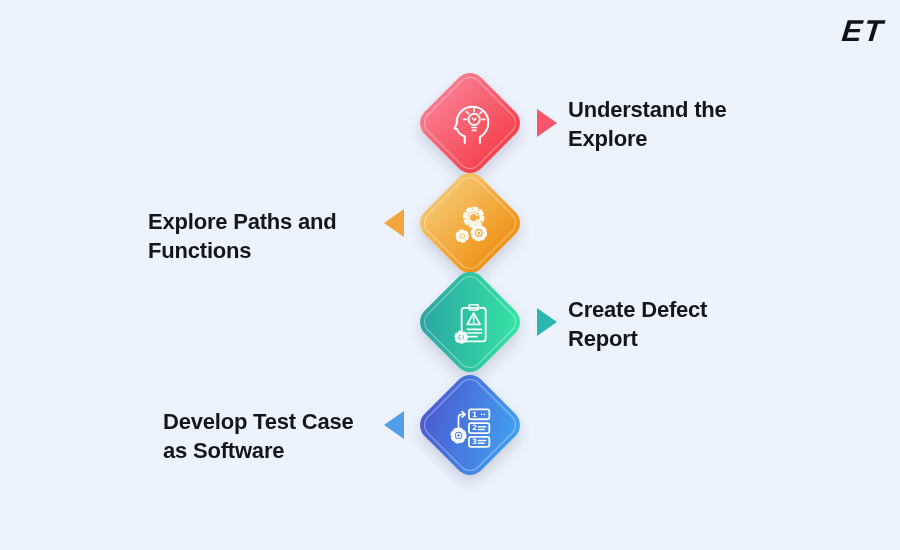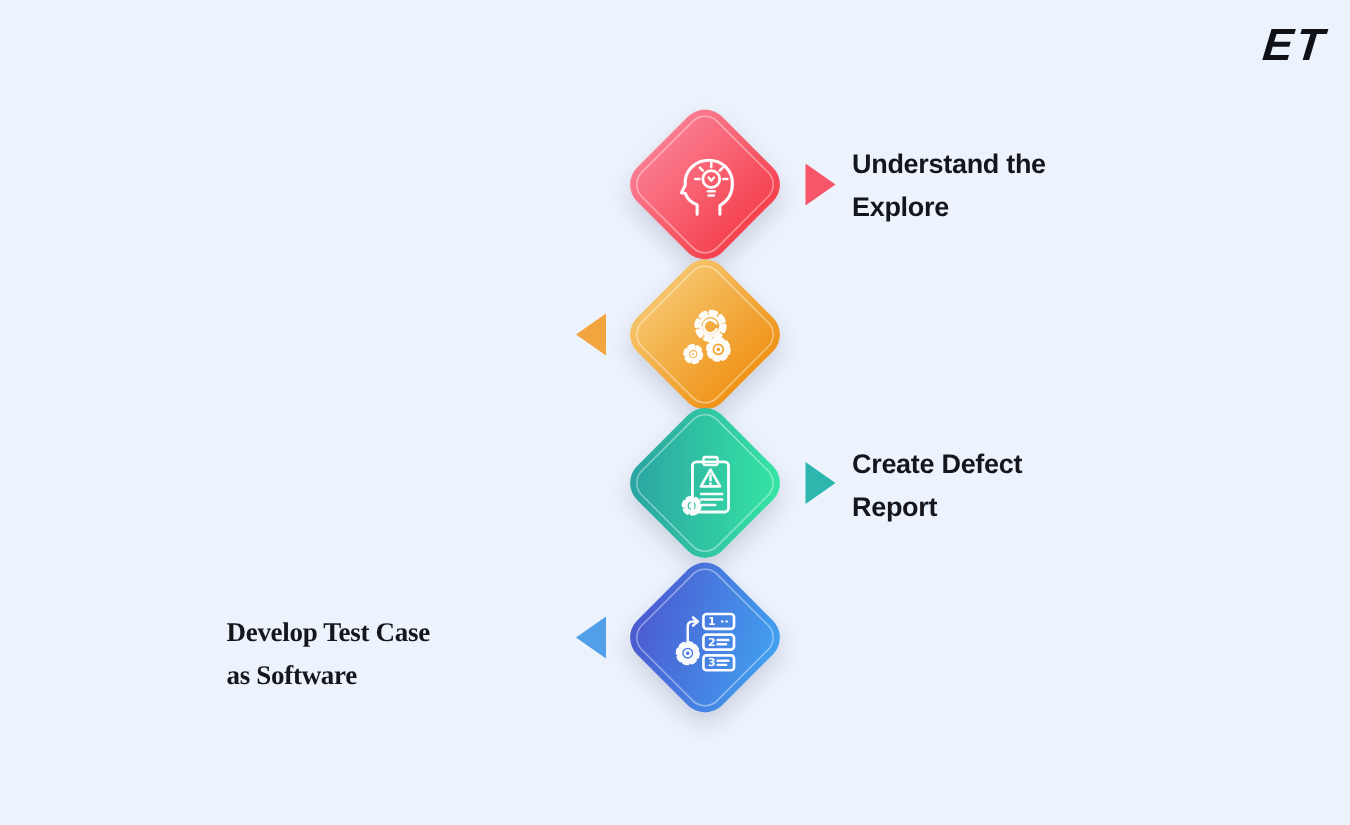--- a/index.html
+++ b/index.html
@@ -44,27 +44,27 @@
   .arrow-right{border-top:14px solid transparent;border-bottom:14px solid transparent;border-left:20px solid #000;}
   .arrow-left{border-top:14px solid transparent;border-bottom:14px solid transparent;border-right:20px solid #000;}
   .a1{left:537px;top:109px;border-left-color:#F7566A;}
   .a2{left:384px;top:209px;border-right-color:#F2A43E;}
   .a3{left:537px;top:308px;border-left-color:#2CB6AE;}
   .a4{left:384px;top:411px;border-right-color:#519EE9;}
 
   
   .label{
     position:absolute;color:#15161B;
-    font-size:18px;line-height:29px;font-weight:bold;
+    font-size:22px;line-height:29px;font-weight:bold;
     letter-spacing:-0.2px;white-space:nowrap;
   }
   .label-1{left:568px;top:95px;}
   .label-2{left:148px;top:207px;}
   .label-3{left:568px;top:295px;}
-  .label-4{left:151px;top:407px;font-family:Liberation Serif, serif;}
+  .label-4{left:163px;top:407px;}
 </style>
 </head>
 <body>
 
 <div class="canvas">
 
   <div class="logo">ET</div>
 
   <div class="diamond d1">
     <div class="icon-wrap">
@@ -92,20 +92,24 @@
         <circle cx="30.5" cy="31.5" r="4.6" stroke-width="1.8"></circle>
         <circle cx="30.5" cy="31.5" r="6.4" stroke-width="3" stroke-dasharray="2.3 2.73"></circle>
         <circle cx="30.5" cy="31.5" r="1.9" stroke-width="1.5"></circle>
         <circle cx="14.5" cy="34.5" r="3.4" stroke-width="1.7"></circle>
         <circle cx="14.5" cy="34.5" r="5" stroke-width="2.8" stroke-dasharray="2.4 2.83"></circle>
         <circle cx="14.5" cy="34.5" r="1.3" stroke-width="1.4"></circle>
       </svg>
     </div>
   </div>
   <div class="arrow arrow-left a2"></div>
+  <div class="label label-2">
+    <div>Explore Paths and</div>
+    <div>Functions</div>
+  </div>
 
   <div class="diamond d3">
     <div class="icon-wrap">
       <svg width="46" height="46" viewBox="0 0 44 44" fill="none" stroke="#FFFFFF" stroke-width="1.8" stroke-linecap="round" stroke-linejoin="round" opacity="0.97">
         <rect x="14" y="8.5" width="23" height="32" rx="2.5"></rect>
         <rect x="21" y="5.5" width="9" height="5" rx="1.2" stroke-width="1.6"></rect>
         <path d="M25.5 13.5 L31.6 24.2 H19.4 Z" stroke-width="1.7"></path>
         <path d="M25.5 17 V20.3" stroke-width="1.6"></path>
         <circle cx="25.5" cy="22.4" r="0.9" fill="#FFFFFF" stroke="none"></circle>
         <path d="M19.5 29 H33 M19.5 32.5 H33 M19.5 36 H28.5" stroke-width="1.6"></path>

